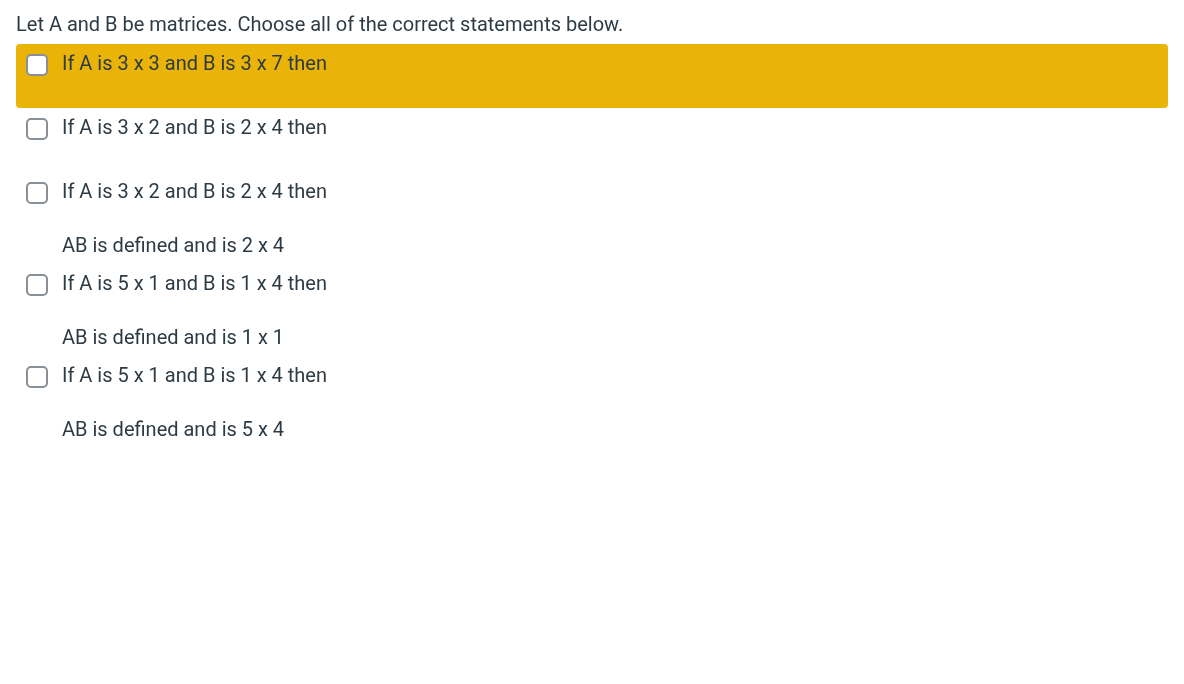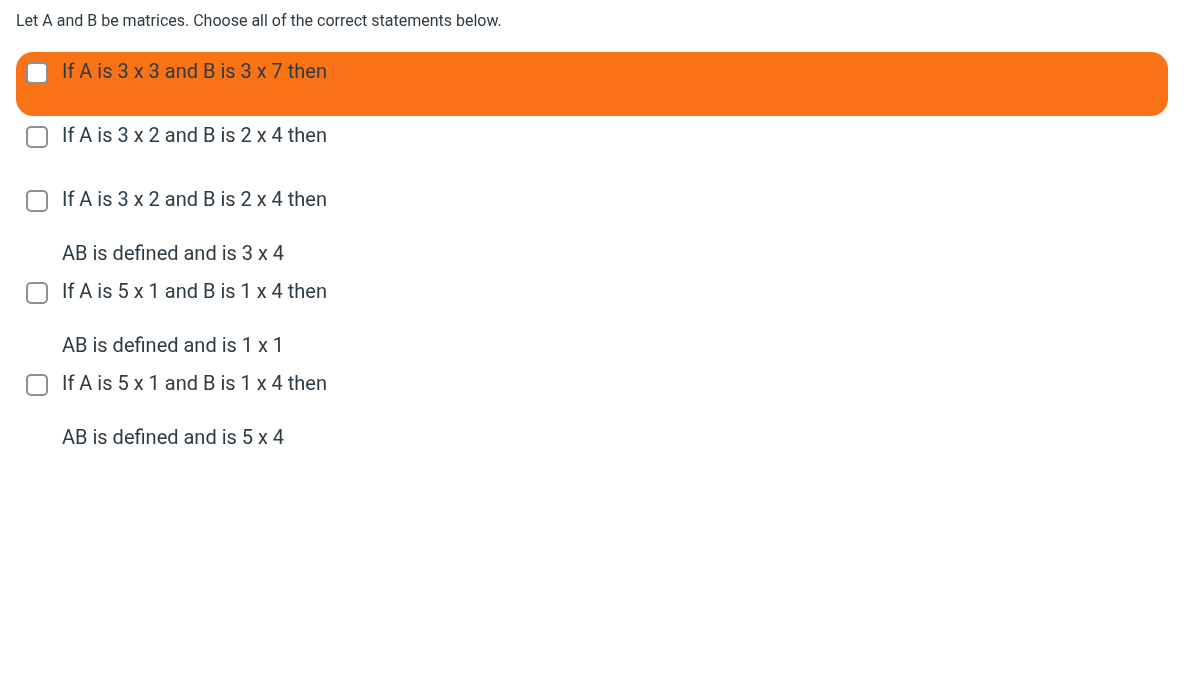--- a/index.html
+++ b/index.html
@@ -9,38 +9,37 @@
     }
     body {
       font-family: -apple-system, BlinkMacSystemFont, "Segoe UI", Roboto, Helvetica, Arial, sans-serif;
       font-size: 20px;
       color: #2d3b45;
       background: #ffffff;
       padding: 10px 16px;
       width: 1184px;
     }
     .question-prompt {
-      font-size: 16px;
+      font-size: 20px;
       color: #2d3b45;
-      margin-bottom: 20px;
+      margin-bottom: 6px;
       line-height: 1.4;
     }
     .options {
       display: flex;
       flex-direction: column;
     }
     .option {
       display: flex;
       align-items: flex-start;
       padding: 6px 10px 4px 10px;
       border-radius: 4px;
     }
     .option.highlighted {
-      background: #f97316;
-      border-radius: 17px;
+      background: #eab308;
     }
     .checkbox {
       width: 22px;
       height: 22px;
       border: 2px solid #888f96;
       border-radius: 5px;
       background: #ffffff;
       flex-shrink: 0;
       margin-top: 4px;
       margin-right: 14px;
@@ -82,21 +81,21 @@
     <div class="checkbox"></div>
     <div class="option-text">
       <div class="option-line1">If A is 3 x 2 and B is 2 x 4 then</div>
     </div>
   </div>
 
   <div class="option">
     <div class="checkbox"></div>
     <div class="option-text">
       <div class="option-line1">If A is 3 x 2 and B is 2 x 4 then</div>
-      <div class="option-line2">AB is defined and is 3 x 4</div>
+      <div class="option-line2">AB is defined and is 2 x 4</div>
     </div>
   </div>
 
   <div class="option">
     <div class="checkbox"></div>
     <div class="option-text">
       <div class="option-line1">If A is 5 x 1 and B is 1 x 4 then</div>
       <div class="option-line2">AB is defined and is 1 x 1</div>
     </div>
   </div>

